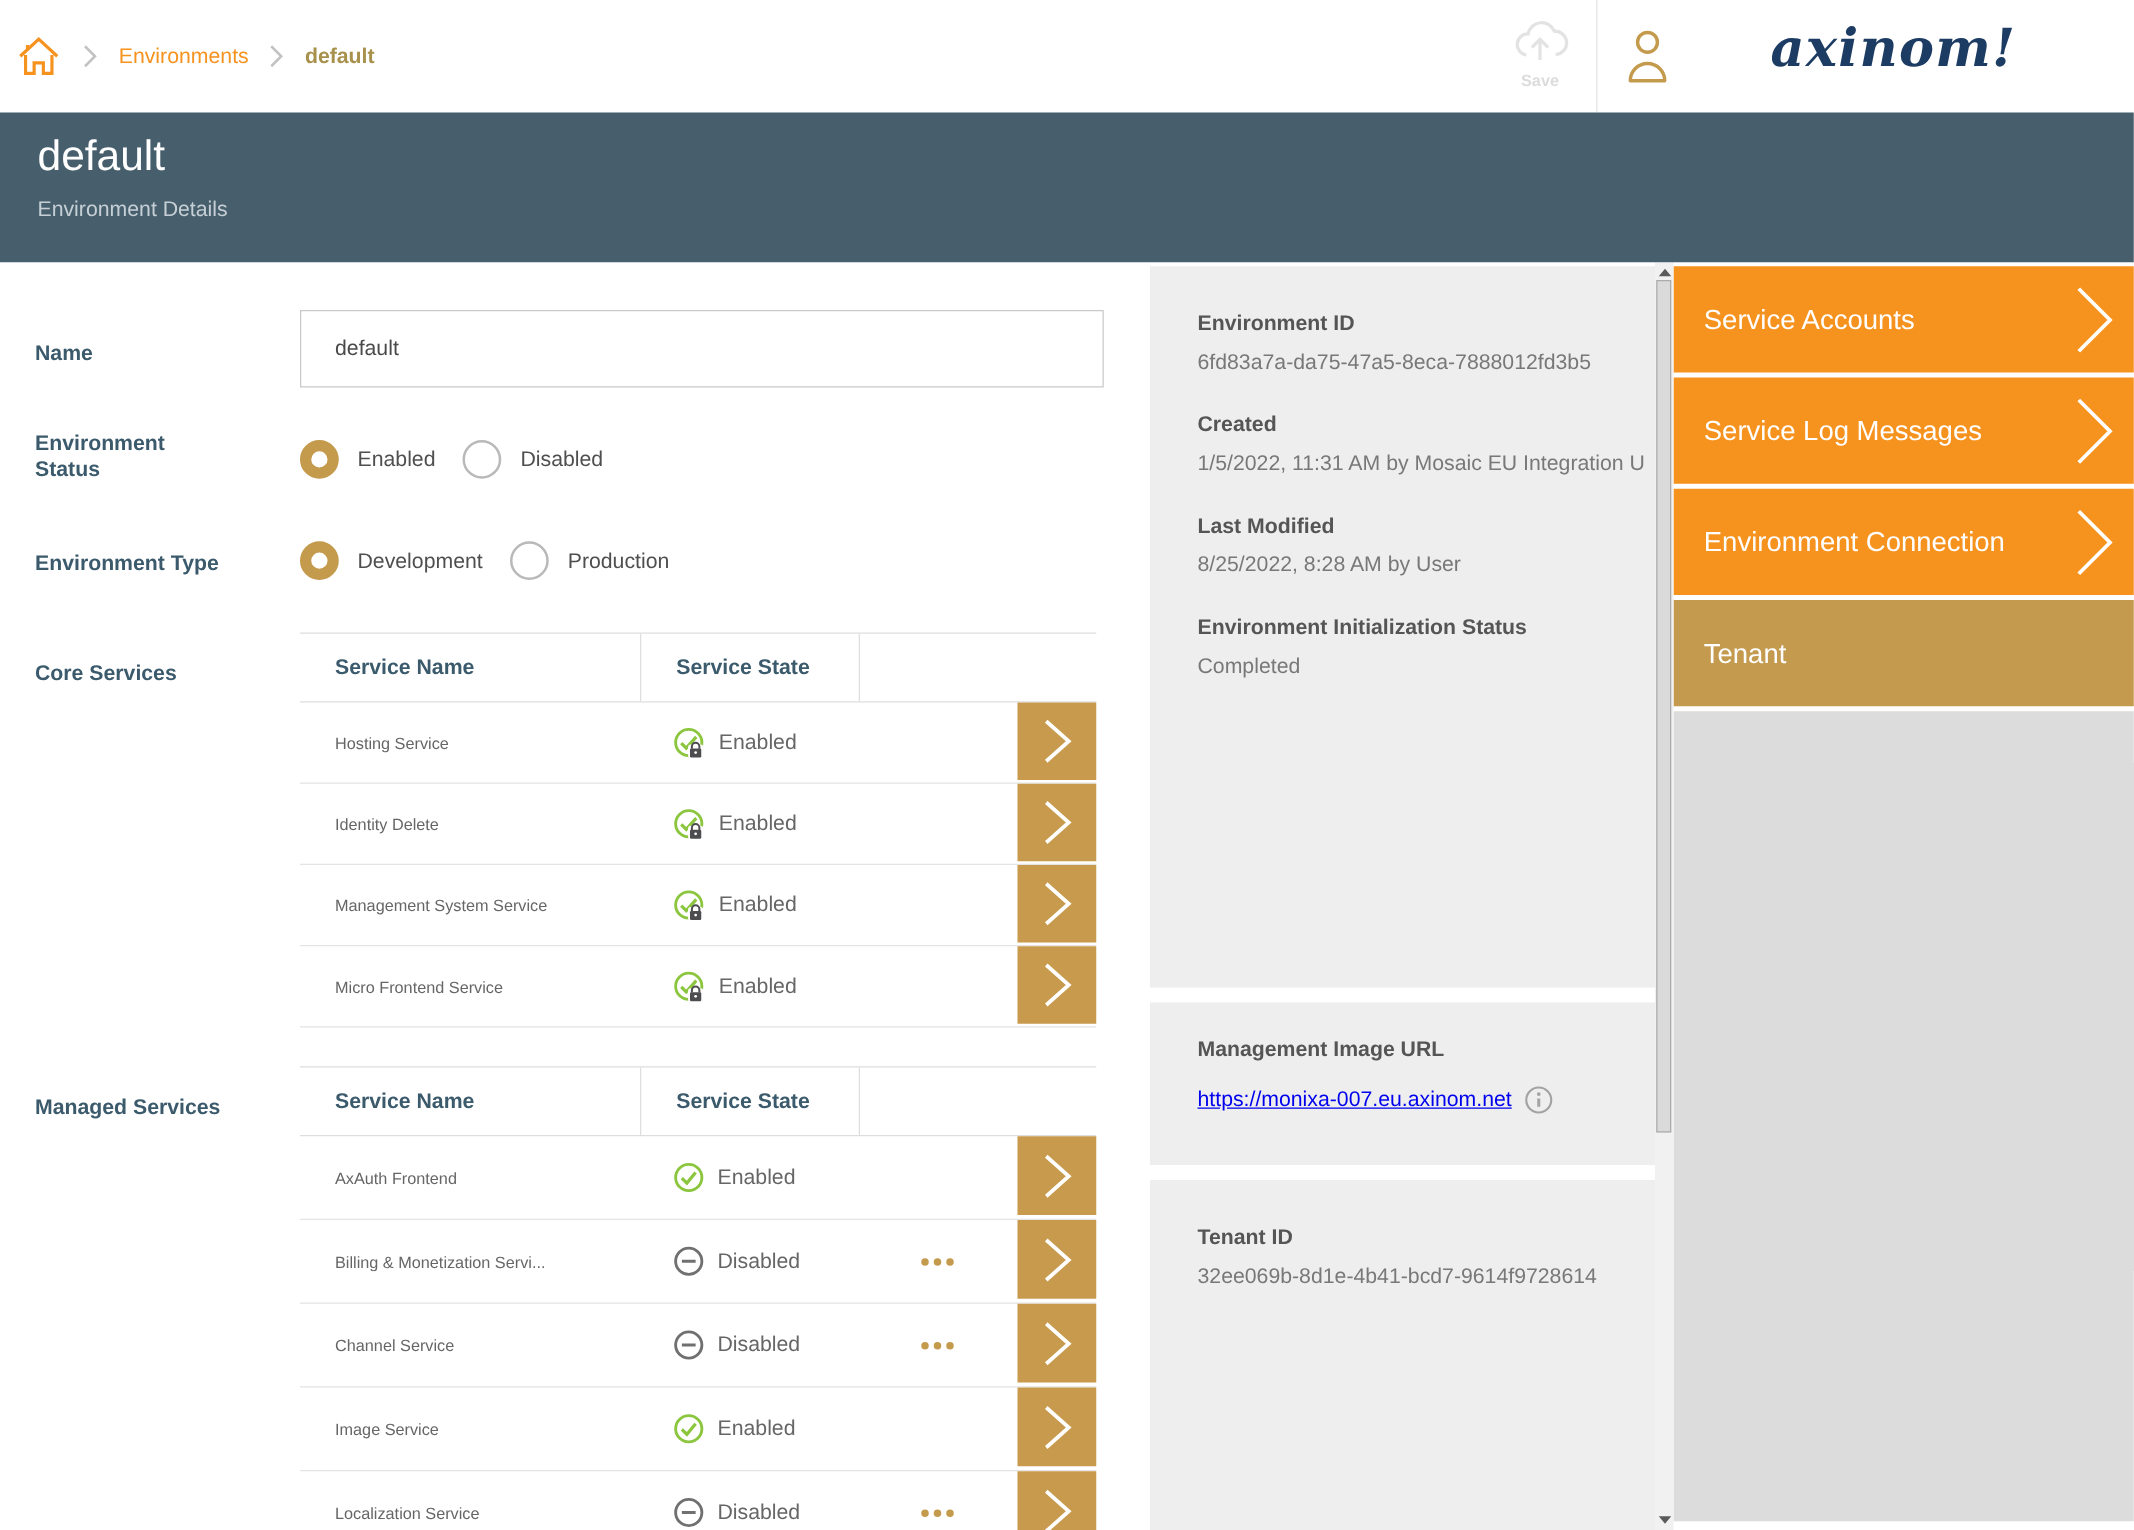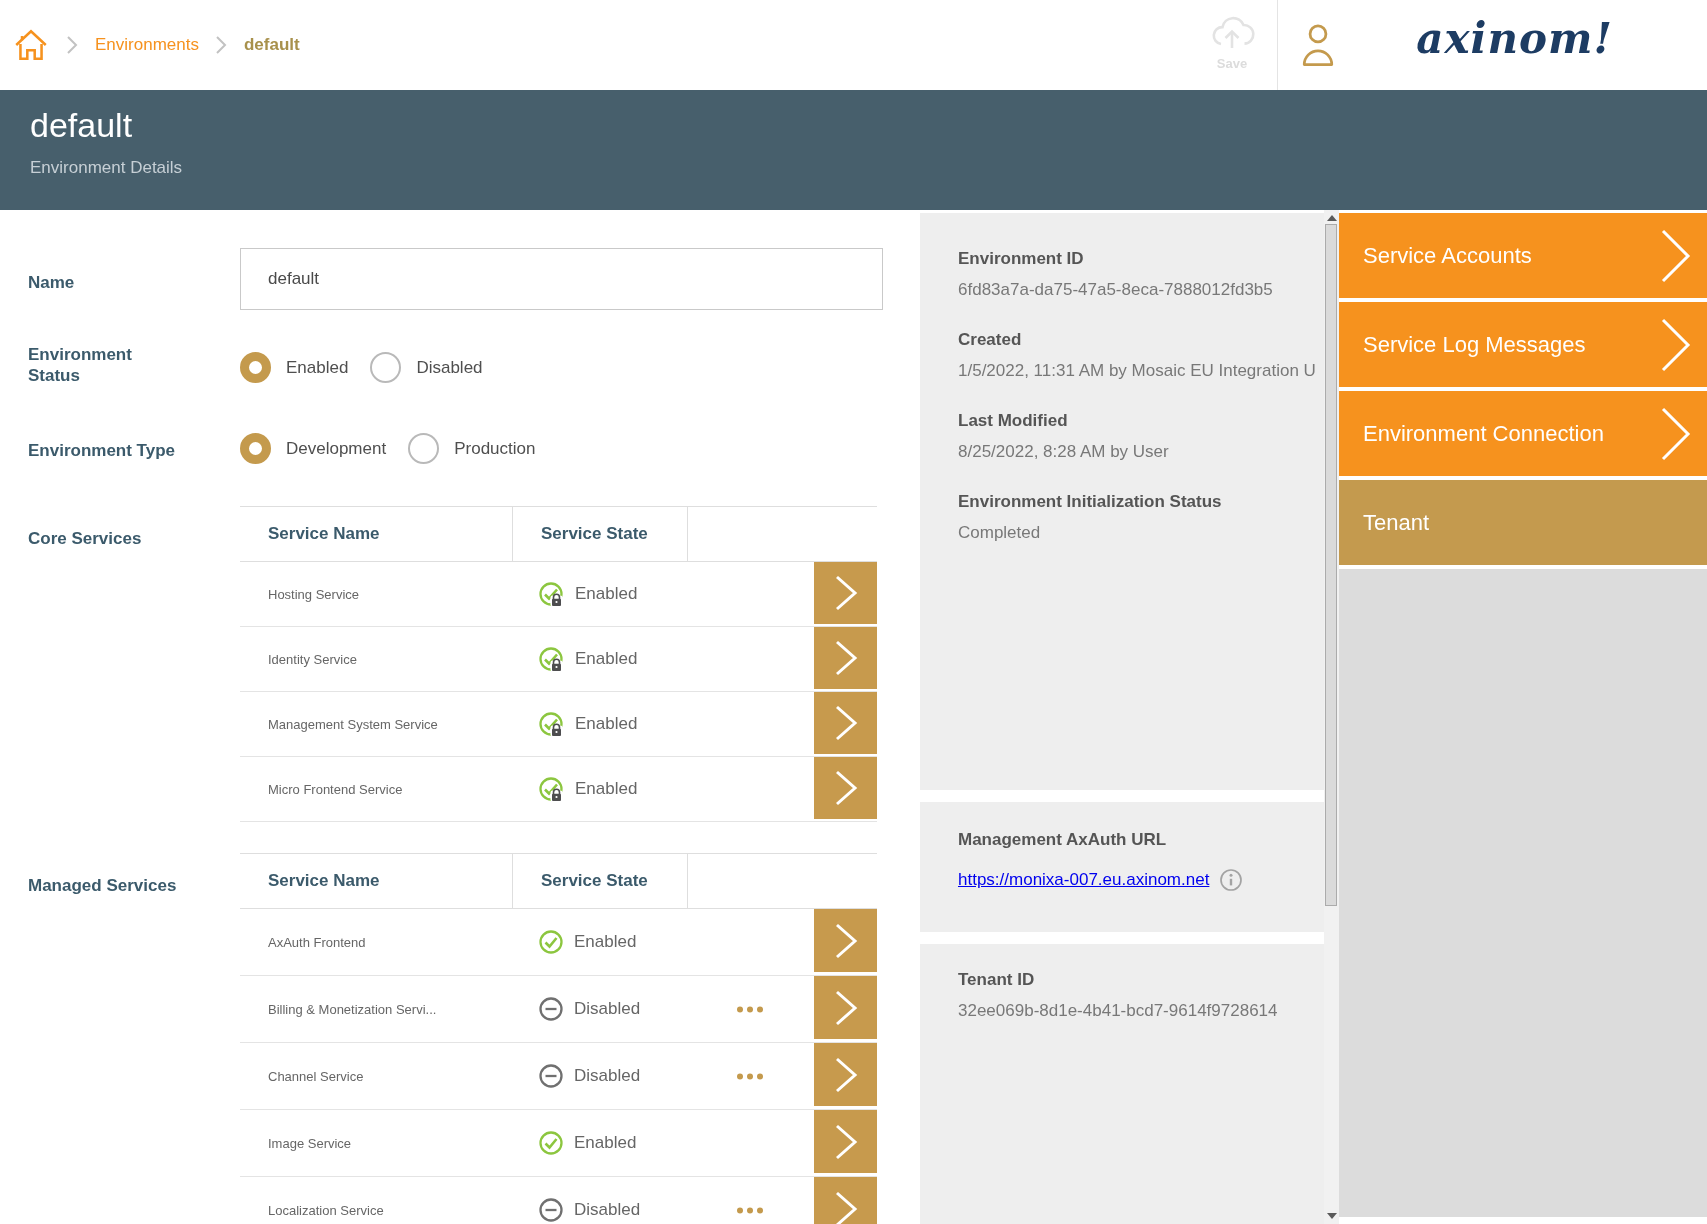--- a/index.html
+++ b/index.html
@@ -52,21 +52,21 @@
   .row-arrow { position:absolute; right:0; top:0; width:63px; border:none; cursor:pointer;
     background:#c79a4d; display:flex; align-items:center; justify-content:center; }
   .core-table  .row-arrow { height:62px; }
   .managed-table .row-arrow { height:63px; }
 
   
   .info-col { position:absolute; left:920px; top:210px; width:404px; height:1132px; background:#fff; }
   .info-section { background:#eeeeee; padding:36px 20px 0 38px; overflow:hidden; }
   .sec-1 { position:absolute; top:3px;   left:0; width:404px; height:577px; }
   .sec-2 { position:absolute; top:592px; left:0; width:404px; height:130px; padding-top:28px; }
-  .sec-3 { position:absolute; top:734px; left:0; width:404px; height:280px; padding-top:26px; }
+  .sec-3 { position:absolute; top:734px; left:0; width:404px; height:280px; padding-top:36px; }
   .info-label { color:#555; font-size:17px; font-weight:bold; margin-bottom:11px; white-space:nowrap; }
   .info-value { color:#787878; font-size:17px; margin-bottom:30px; white-space:nowrap; }
   .info-linkrow { display:flex; align-items:center; gap:10px; margin-top:18px; }
   .info-link { color:#0000ee; font-size:17px; text-decoration:underline; white-space:nowrap; }
 
   
   .vscroll { position:absolute; left:1324px; top:210px; width:15px; height:1014px; background:#f1f1f1; }
   .scroll-up, .scroll-down { position:absolute; left:3px; width:0; height:0; border-left:5px solid transparent; border-right:5px solid transparent; }
   .scroll-up   { top:5px;    border-bottom:6px solid #5a5a5a; }
   .scroll-down { bottom:5px; border-top:6px solid #5a5a5a; }
@@ -203,21 +203,21 @@
     </div>
     <button class="row-arrow">
       <span class="icon">
         <svg width="26" height="40" viewBox="0 0 26 40" fill="none" stroke="#ffffff" stroke-width="3">
                 <polyline points="4,4 22,20 4,36"></polyline>
               </svg>
       </span>
     </button>
   </div>
         <div class="svc-row">
-    <div class="cell-name">Identity Service</div>
+    <div class="cell-name">Identity Delete</div>
     <div class="cell-state">
       <span class="icon"><svg width="27" height="27" viewBox="0 0 27 27" fill="none">
                 <circle cx="13" cy="13" r="10.5" stroke="#8cc63f" stroke-width="2.3"></circle>
                 <path d="M7 13.5 L11 17.5 L19 8.5" stroke="#8cc63f" stroke-width="2.6"></path>
                 <rect x="12.5" y="14.5" width="12" height="11" rx="2" fill="#ffffff"></rect>
                 <path d="M15.5 18 v-1.8 a3 3 0 0 1 6 0 V18" stroke="#4d4d4f" stroke-width="1.6" fill="none"></path>
                 <rect x="14" y="17.8" width="9" height="7.2" rx="1" fill="#4d4d4f"></rect>
                 <circle cx="18.5" cy="21" r="1.1" fill="#ffffff"></circle>
               </svg></span>
       <span>Enabled</span>
@@ -452,21 +452,21 @@
     <div class="info-value">6fd83a7a-da75-47a5-8eca-7888012fd3b5</div>
     <div class="info-label">Created</div>
     <div class="info-value">1/5/2022, 11:31 AM by Mosaic EU Integration U</div>
     <div class="info-label">Last Modified</div>
     <div class="info-value">8/25/2022, 8:28 AM by User</div>
     <div class="info-label">Environment Initialization Status</div>
     <div class="info-value">Completed</div>
   </div>
 
   <div class="info-section sec-2">
-    <div class="info-label">Management AxAuth URL</div>
+    <div class="info-label">Management Image URL</div>
     <div class="info-linkrow">
       <a class="info-link" href="#">https://monixa-007.eu.axinom.net</a>
       <span class="icon">
         <svg width="24" height="24" viewBox="0 0 24 24" fill="none">
           <circle cx="12" cy="12" r="10" stroke="#a3a3a3" stroke-width="1.7"></circle>
           <circle cx="12" cy="7.2" r="1.5" fill="#a3a3a3"></circle>
           <path d="M12 10.8 V17.4" stroke="#a3a3a3" stroke-width="2.4"></path>
         </svg>
       </span>
     </div>

